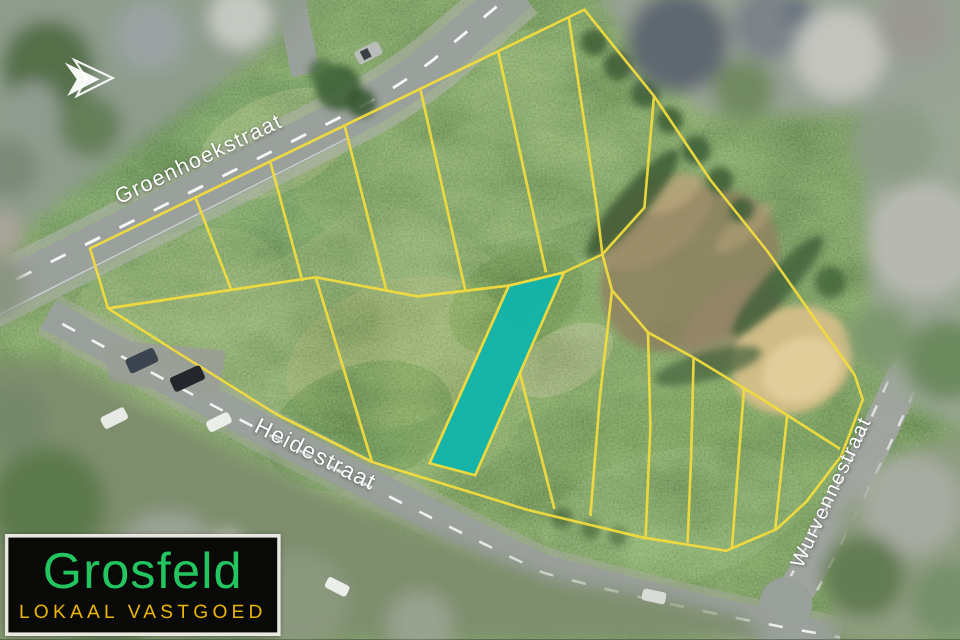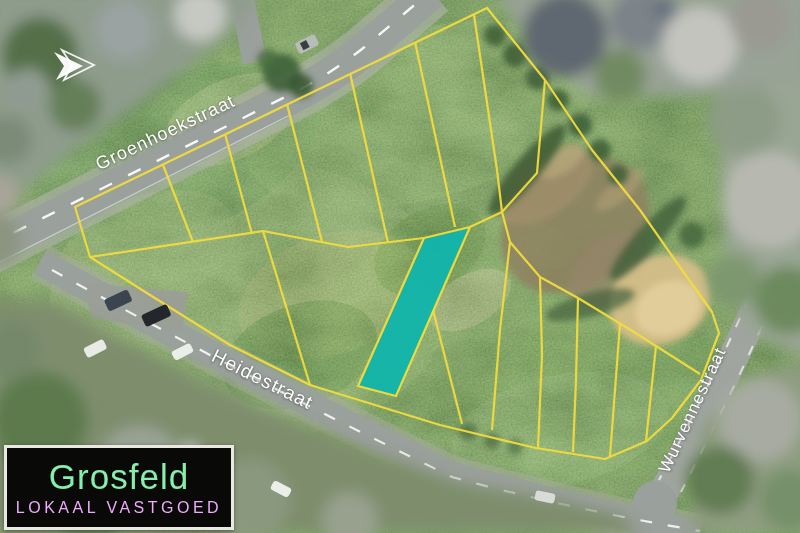--- a/index.html
+++ b/index.html
@@ -10,22 +10,22 @@
     white-space:nowrap;transform-origin:left center;
     text-shadow:0 1px 3px rgba(40,50,40,.55),0 0 2px rgba(0,0,0,.25);}
   #lbl-groenhoek{left:97px;top:155px;transform:rotate(-25.5deg);font-size:18px;}
   #lbl-heide{left:213px;top:344px;transform:rotate(26.5deg);font-size:19px;}
   #lbl-wurvenne{left:664px;top:462px;transform:rotate(-65deg);font-size:17px;}
   .arrow-mark{position:absolute;left:40px;top:36px;}
   .logo-box{position:absolute;left:4px;top:445px;width:230px;height:85px;
     background:#090908;border:3px solid #e9e9e2;box-sizing:border-box;
     display:flex;flex-direction:column;align-items:center;justify-content:center;
     box-shadow:0 1px 4px rgba(0,0,0,.4);}
-  .logo-brand{color:#86efac;font-size:35px;line-height:1;font-weight:500;letter-spacing:1px;}
-  .logo-tagline{color:#f0abfc;font-size:16px;letter-spacing:3.5px;margin-top:5px;font-weight:400;}
+  .logo-brand{color:#22c55e;font-size:42px;line-height:1;font-weight:500;letter-spacing:1px;}
+  .logo-tagline{color:#eab308;font-size:16px;letter-spacing:3.5px;margin-top:5px;font-weight:400;}
 </style>
 </head>
 <body>
 
 <div class="stage">
 
 <svg class="scene" width="800" height="533" viewBox="0 0 800 533">
   <defs>
     <filter id="blur7" x="-40%" y="-40%" width="180%" height="180%">
           <feGaussianBlur stdDeviation="7"></feGaussianBlur>

